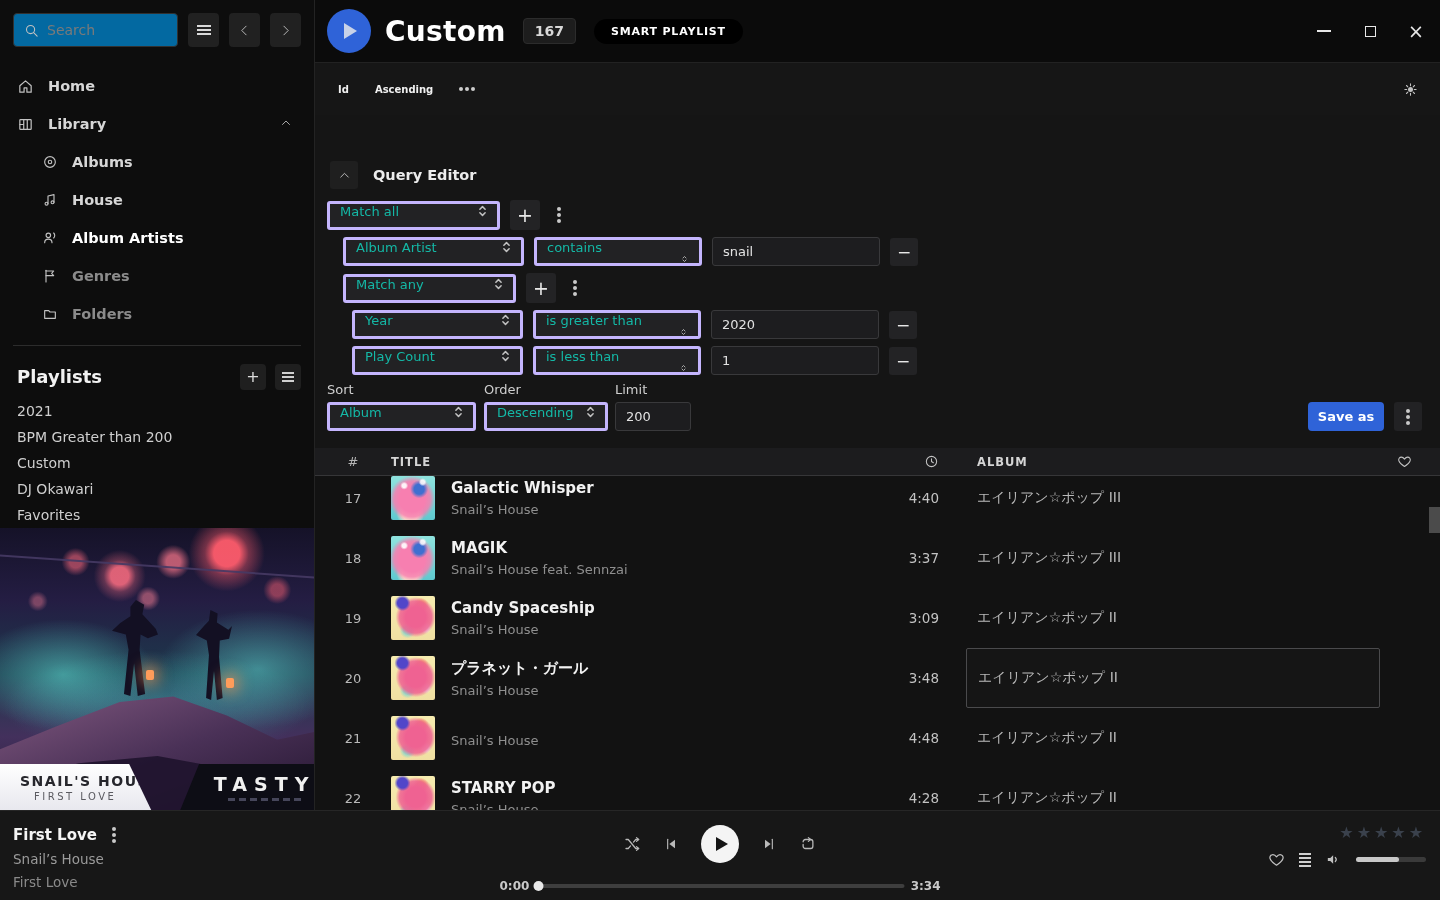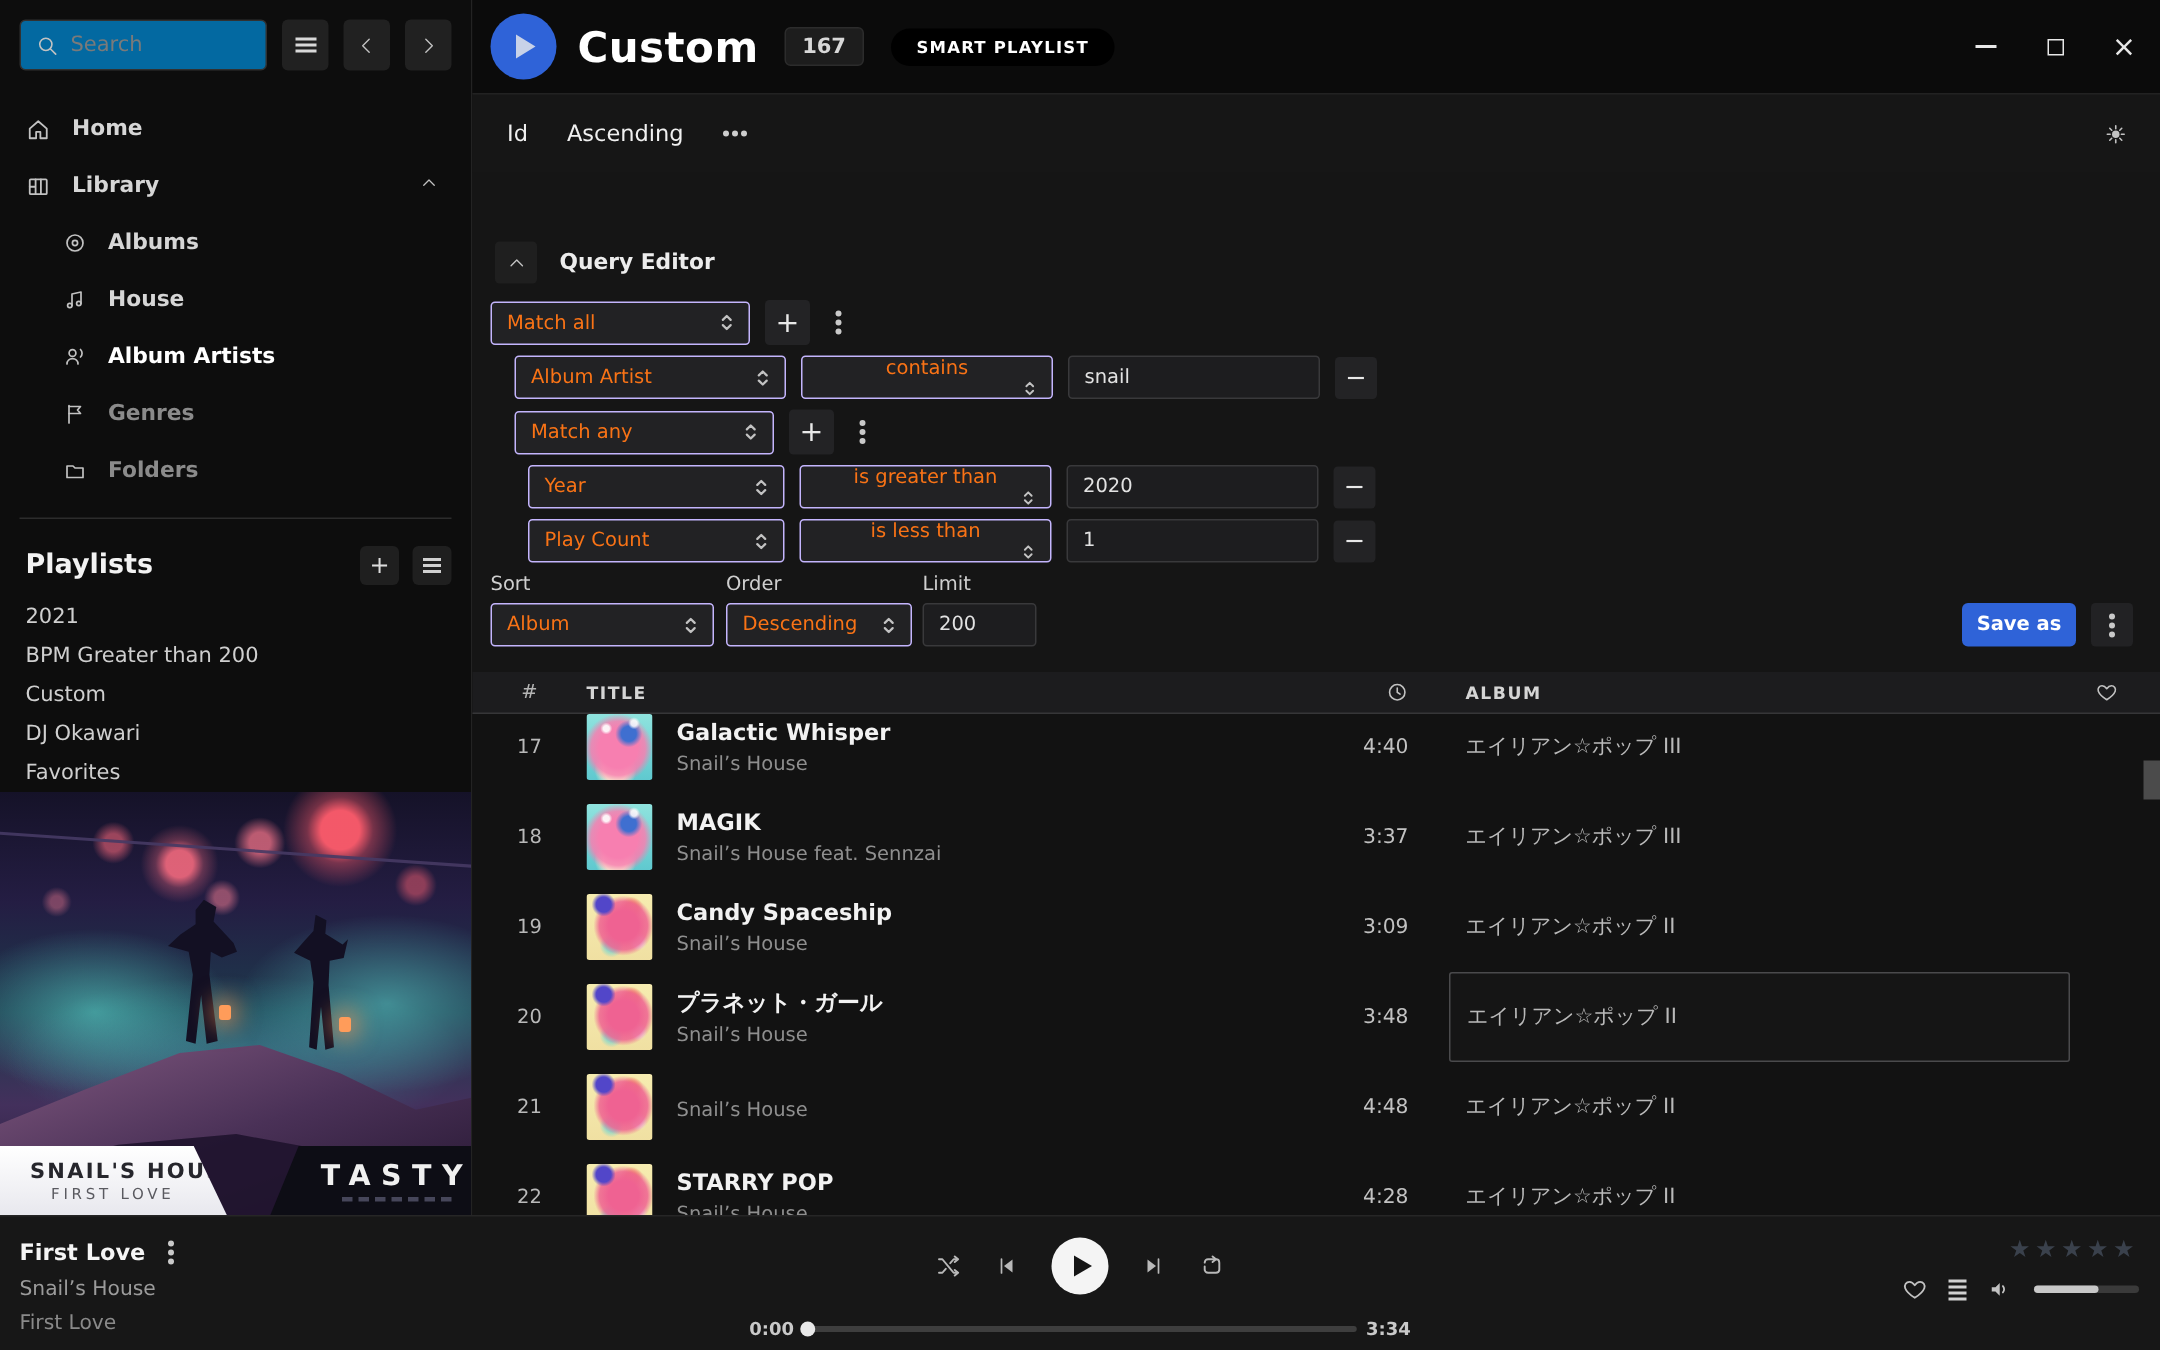--- a/index.html
+++ b/index.html
@@ -85,32 +85,32 @@
   .page-title { font-size:28px; font-weight:bold; color:#ffffff; margin-left:14px; letter-spacing:.3px; }
   .count-badge { margin-left:17px; background:#1d1d1d; border:1px solid #2c2c2c; border-radius:4px; padding:4px 11px; font-size:14px; font-weight:bold; color:#d8d8d8; }
   .type-badge { margin-left:18px; background:#000; border-radius:13px; padding:6px 17px; font-size:11px; font-weight:bold; letter-spacing:.8px; color:#fff; }
   .win-controls { position:absolute; right:0; top:0; height:62px; display:flex; align-items:center; gap:30px; padding-right:16px; }
   .win-btn { width:16px; height:16px; display:flex; align-items:center; justify-content:center; color:#e8e8e8; }
   .win-min { width:14px; height:2px; background:#e8e8e8; }
   .win-max { width:11px; height:11px; border:1.5px solid #e8e8e8; }
   .win-close { font-size:19px; line-height:16px; }
 
   .sortbar { height:53px; background:#161616; border-top:1px solid #222; display:flex; align-items:center; padding-left:23px; gap:26px; position:relative; flex:none; }
-  .sort-field, .sort-order { font-size:15px; font-weight:normal; color:#f0f0f0; }
+  .sort-field, .sort-order { font-size:10px; font-weight:bold; color:#f0f0f0; }
   .dots-h { width:4px; height:4px; border-radius:50%; background:#cdcdcd; box-shadow:-6px 0 0 #cdcdcd, 6px 0 0 #cdcdcd; margin-left:6px; }
   .gear-btn { position:absolute; right:22px; top:19px; }
 
   
   .query { padding:10px 18px 0 12px; flex:none; }
   .qe-head { display:flex; align-items:center; gap:15px; height:28px; margin-bottom:11px;margin-top:36px; }
   .collapse-btn { width:28px; height:28px; background:#1f1f1f; border-radius:3px; display:flex; align-items:center; justify-content:center; margin-left:3px; }
   .qe-title { font-size:14.5px; font-weight:bold; color:#ececec; }
   .q-row { display:flex; align-items:center; gap:10px; margin-bottom:7px; }
   .ind-1 { margin-left:16px; } .ind-2 { margin-left:25px; }
-  .q-select { height:29px; background:#222224; border:1px solid #c4b5fd; border-radius:3px; display:flex; align-items:center; padding:0 10px; font-size:13px; color:#f97316; }
+  .q-select { height:29px; background:#222224; border:3px solid #c4b5fd; border-radius:3px; display:flex; padding:0 10px; font-size:13px; color:#14b8a6; }
   .q-select .ud { margin-left:auto; }
   .q-input { height:29px; background:#1d1d1f; border:1px solid #39393b; border-radius:3px; color:#e2e2e2; font-size:13px; padding:0 10px; font-family:inherit; outline:none; }
   .w-group { width:173px; } .w-field { width:181px; } .w-field2 { width:171px; } .w-op { width:168px;flex-direction:column; } .w-val { width:168px; }
   .q-btn { width:30px; height:30px; background:#232325; border-radius:3px; display:flex; align-items:center; justify-content:center; color:#e8e8e8; font-size:19px; flex:none; }
   .q-btn-minus { width:28px; height:28px; font-size:17px; }
   .dots-v { width:4px; height:4px; border-radius:50%; background:#c9c9c9; box-shadow:0 -6px 0 #c9c9c9, 0 6px 0 #c9c9c9; }
   .dots-wrap { width:18px; height:28px; display:flex; align-items:center; justify-content:center; }
 
   .sol-row { display:flex; }
   .sol-col { display:flex; flex-direction:column; gap:5px; }

